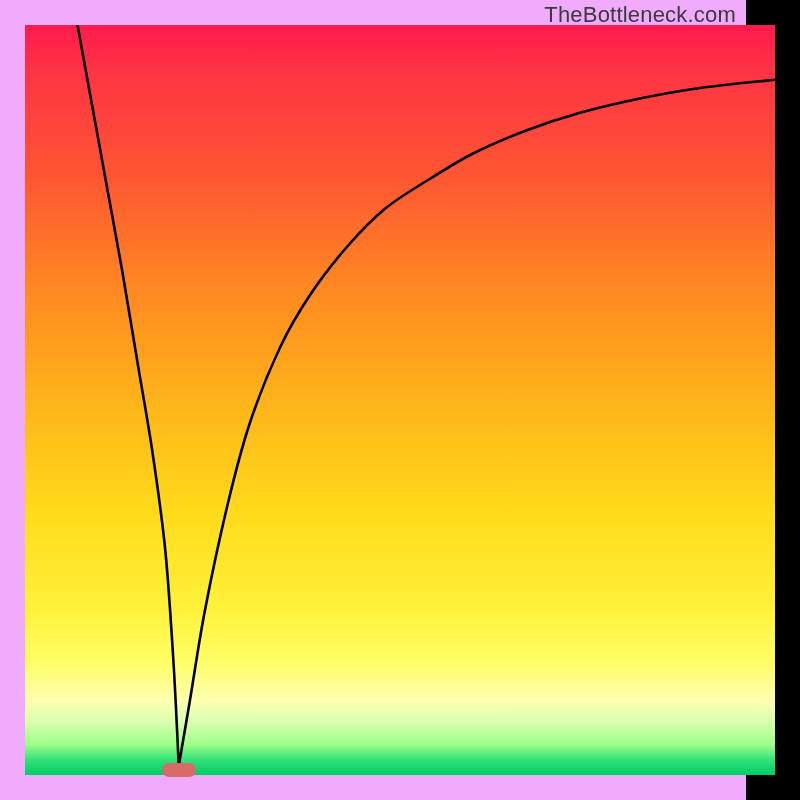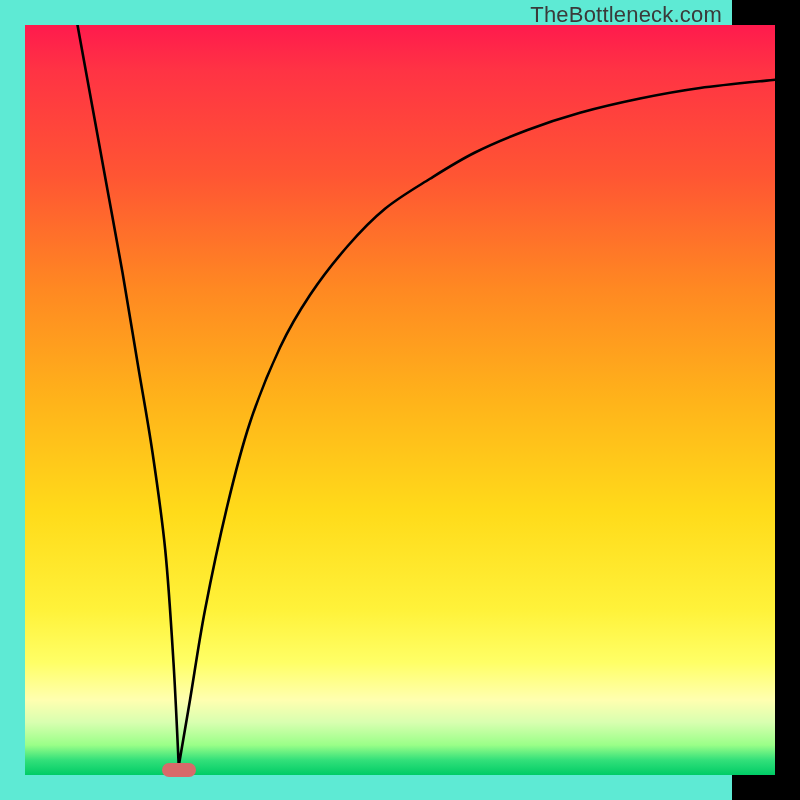--- a/index.html
+++ b/index.html
@@ -8,21 +8,22 @@
     width: 800px;
     height: 800px;
     overflow: hidden;
     background: #000;
     font-family: Arial, Helvetica, sans-serif;
   }
   .frame {
     position: relative;
     width: 732px;
     height: 800px;
-    background: #5eead4;
+    background: #f0abfc;
+    padding-left: 14px;
   }
   .plot-area {
     position: absolute;
     left: 25px;
     top: 25px;
     width: 750px;
     height: 750px;
     background: linear-gradient(to bottom,
       #ff1a4d 0%,
       #ff3344 6%,

